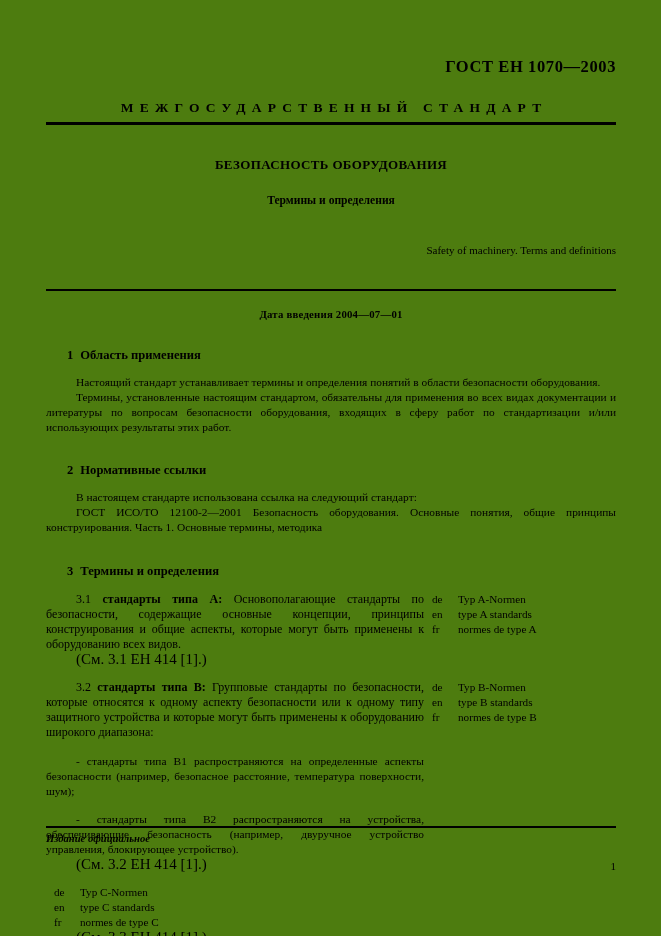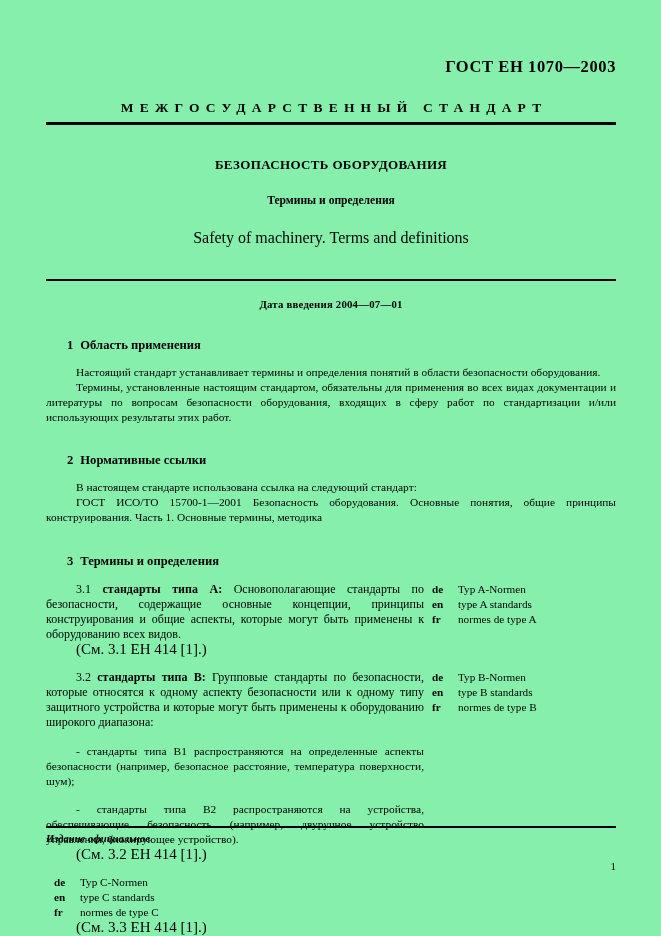--- a/index.html
+++ b/index.html
@@ -9,21 +9,21 @@
     background: #ffffff;
   }
   body {
     font-family: "Liberation Serif", "DejaVu Serif", serif;
     color: #000000;
   }
   .page {
     position: relative;
     width: 661px;
     height: 936px;
-    background: #86efac;
+    background: #4d7c0f;
     overflow: hidden;
     box-sizing: border-box;
   }
   .content {
     position: absolute;
     left: 46px;
     top: 0;
     width: 570px;
   }
 
@@ -63,23 +63,23 @@
     line-height: 1.2;
   }
   .title-sub {
     margin-top: 21px;
     text-align: center;
     font-weight: bold;
     font-size: 11.6px;
     line-height: 1.2;
   }
   .title-en {
-    margin-top: 21px;
-    text-align: center;
-    font-size: 16px;
+    margin-top: 37px;
+    text-align: right;
+    font-size: 11px;
     line-height: 1.2;
   }
   .rule-title {
     border: 0;
     border-top: 2.6px solid #000;
     margin: 31px 0 0 0;
     height: 0;
   }
 
   .intro-date {
@@ -143,21 +143,20 @@
     font-size: 11.2px;
     line-height: 15.1px;
   }
   .lang-line {
     display: flex;
     white-space: nowrap;
   }
   .lang-code {
     width: 26px;
     flex: 0 0 26px;
-    font-weight: bold;
   }
   .lang-term {
     flex: 1 1 auto;
   }
   .see-ref {
     font-size: 15px;
     line-height: 15.1px;
     padding-left: 30px;
   }
   .dash-para {
@@ -215,21 +214,21 @@
     <div class="section-heading">
       <span class="num">1</span><span>Область применения</span>
     </div>
     <p class="para first">Настоящий стандарт устанавливает термины и определения понятий в области безопасности оборудования.</p>
     <p class="para">Термины, установленные настоящим стандартом, обязательны для применения во всех видах документации и литературы по вопросам безопасности оборудования, входящих в сферу работ по стандартизации и/или использующих результаты этих работ.</p>
 
     <div class="section-heading">
       <span class="num">2</span><span>Нормативные ссылки</span>
     </div>
     <p class="para first">В настоящем стандарте использована ссылка на следующий стандарт:</p>
-    <p class="para">ГОСТ ИСО/ТО 15700-1—2001 Безопасность оборудования. Основные понятия, общие принципы конструирования. Часть 1. Основные термины, методика</p>
+    <p class="para">ГОСТ ИСО/ТО 12100-2—2001 Безопасность оборудования. Основные понятия, общие принципы конструирования. Часть 1. Основные термины, методика</p>
 
     <div class="section-heading">
       <span class="num">3</span><span>Термины и определения</span>
     </div>
 
     <div class="term-block">
       <div class="term-row">
         <div class="term-left">
           <span class="tnum">3.1</span>
           <b>стандарты типа A:</b>

